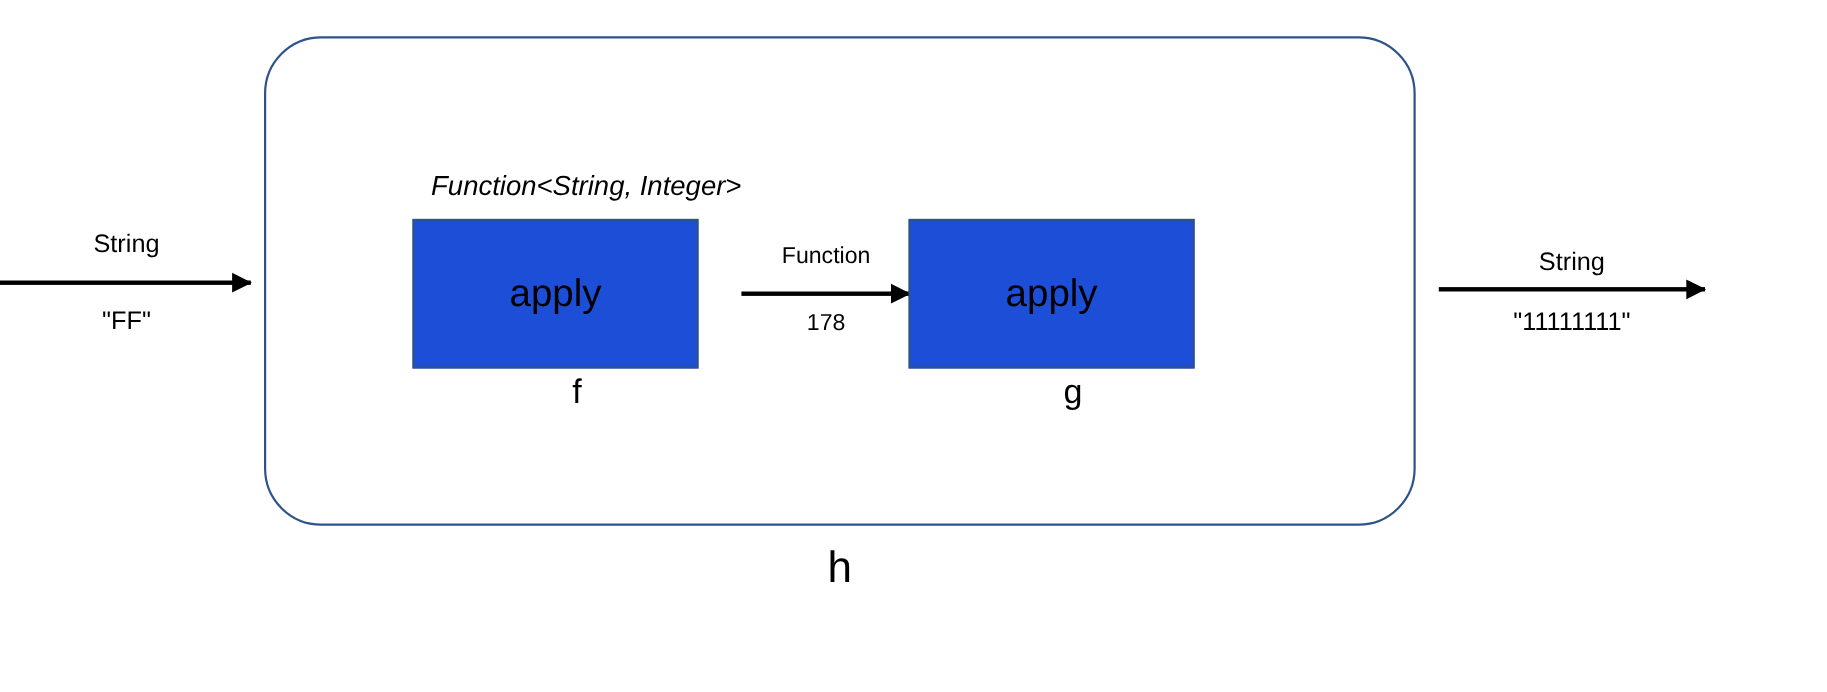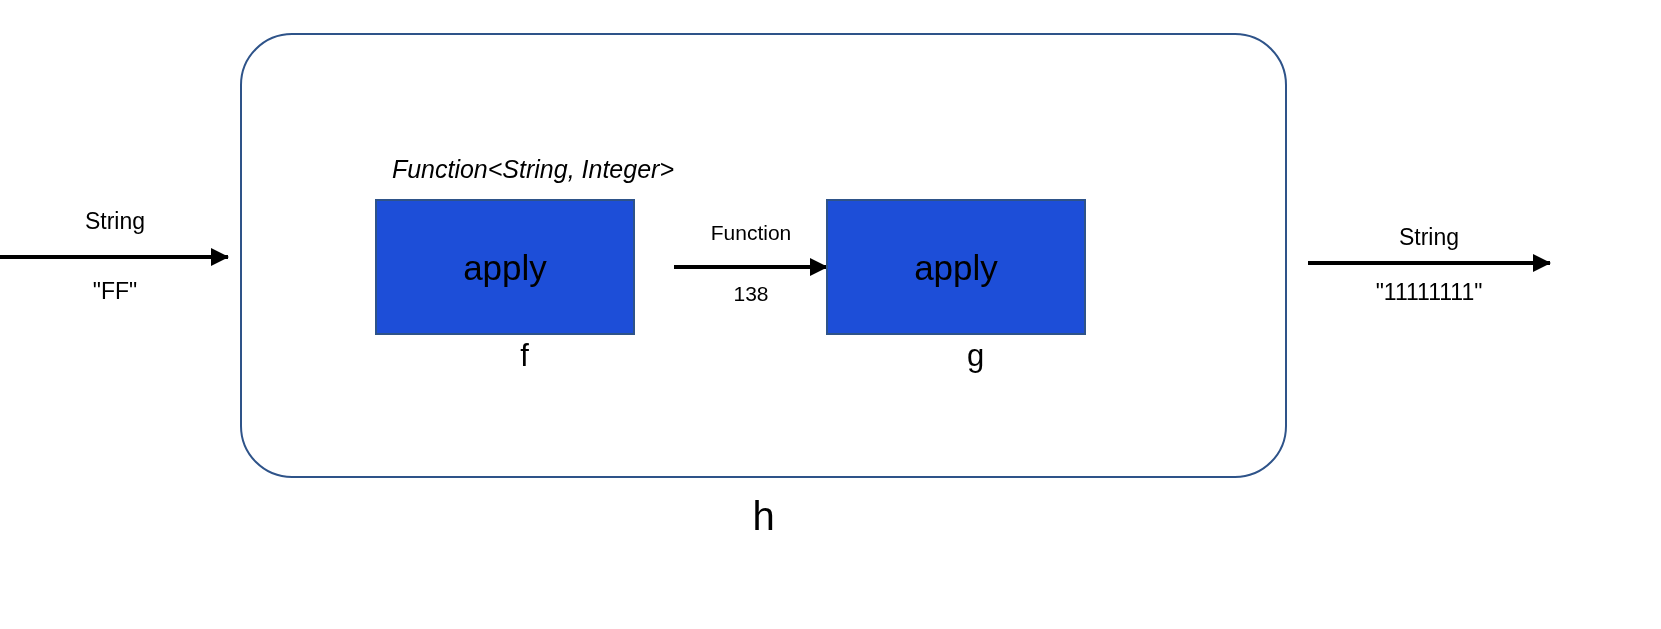--- a/index.html
+++ b/index.html
@@ -142,21 +142,21 @@
   <div class="abs arrow-label lbl-in-val">"FF"</div>
 
   <div class="abs type-label type-label-f">Function&lt;String, Integer&gt;</div>
   <div class="abs fn-box fn-box-f">
     <div class="fn-box-inner-label">apply</div>
   </div>
   <div class="abs fn-name fn-name-f">f</div>
 
   <div class="abs arrow-label arrow-label-small lbl-mid-type">Function</div>
   <div class="abs arrow arrow-mid"></div>
-  <div class="abs arrow-label arrow-label-small lbl-mid-val">138</div>
+  <div class="abs arrow-label arrow-label-small lbl-mid-val">178</div>
 
   <div class="abs fn-box fn-box-g">
     <div class="fn-box-inner-label">apply</div>
   </div>
   <div class="abs fn-name fn-name-g">g</div>
 
   <div class="abs arrow-label lbl-out-type">String</div>
   <div class="abs arrow arrow-out"></div>
   <div class="abs arrow-label lbl-out-val">"11111111"</div>
 

